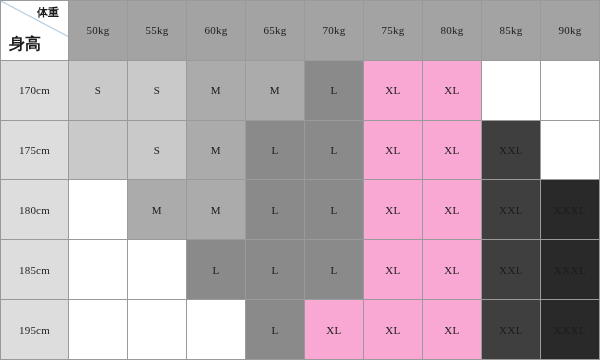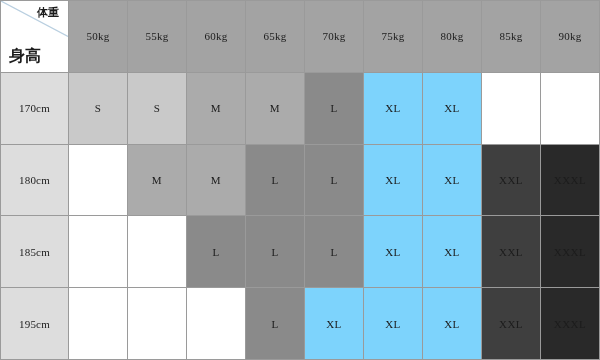--- a/index.html
+++ b/index.html
@@ -85,21 +85,21 @@
   
   td.cell {
     font-size: 11px;
     letter-spacing: 0.5px;
   }
   td.s-none { background: #ffffff; }
   td.s-blank-shaded { background: #c9c9c9; }
   td.s-S   { background: #c9c9c9; color: #1c1c1c; }
   td.s-M   { background: #ababab; color: #111111; }
   td.s-L   { background: #8a8a8a; color: #151515; }
-  td.s-XL  { background: #7dd3fc; color: #131313; }
+  td.s-XL  { background: #f9a8d4; color: #131313; }
   td.s-XXL { background: #3f3f3f; color: #151515; }
   td.s-XXXL{ background: #292929; color: #151515; }
 </style>
 </head>
 <body>
 
 <table id="size-table">
   <colgroup>
     <col class="label-col">
     <col class="data-col">
@@ -137,20 +137,32 @@
         <td class="cell s-S">S</td>
         <td class="cell s-M">M</td>
         <td class="cell s-M">M</td>
         <td class="cell s-L">L</td>
         <td class="cell s-XL">XL</td>
         <td class="cell s-XL">XL</td>
         <td class="cell s-none"></td>
         <td class="cell s-none"></td>
       </tr>
       <tr>
+        <td class="row-head">175cm</td>
+        <td class="cell s-blank-shaded"></td>
+        <td class="cell s-S">S</td>
+        <td class="cell s-M">M</td>
+        <td class="cell s-L">L</td>
+        <td class="cell s-L">L</td>
+        <td class="cell s-XL">XL</td>
+        <td class="cell s-XL">XL</td>
+        <td class="cell s-XXL">XXL</td>
+        <td class="cell s-none"></td>
+      </tr>
+      <tr>
         <td class="row-head">180cm</td>
         <td class="cell s-none"></td>
         <td class="cell s-M">M</td>
         <td class="cell s-M">M</td>
         <td class="cell s-L">L</td>
         <td class="cell s-L">L</td>
         <td class="cell s-XL">XL</td>
         <td class="cell s-XL">XL</td>
         <td class="cell s-XXL">XXL</td>
         <td class="cell s-XXXL">XXXL</td>

